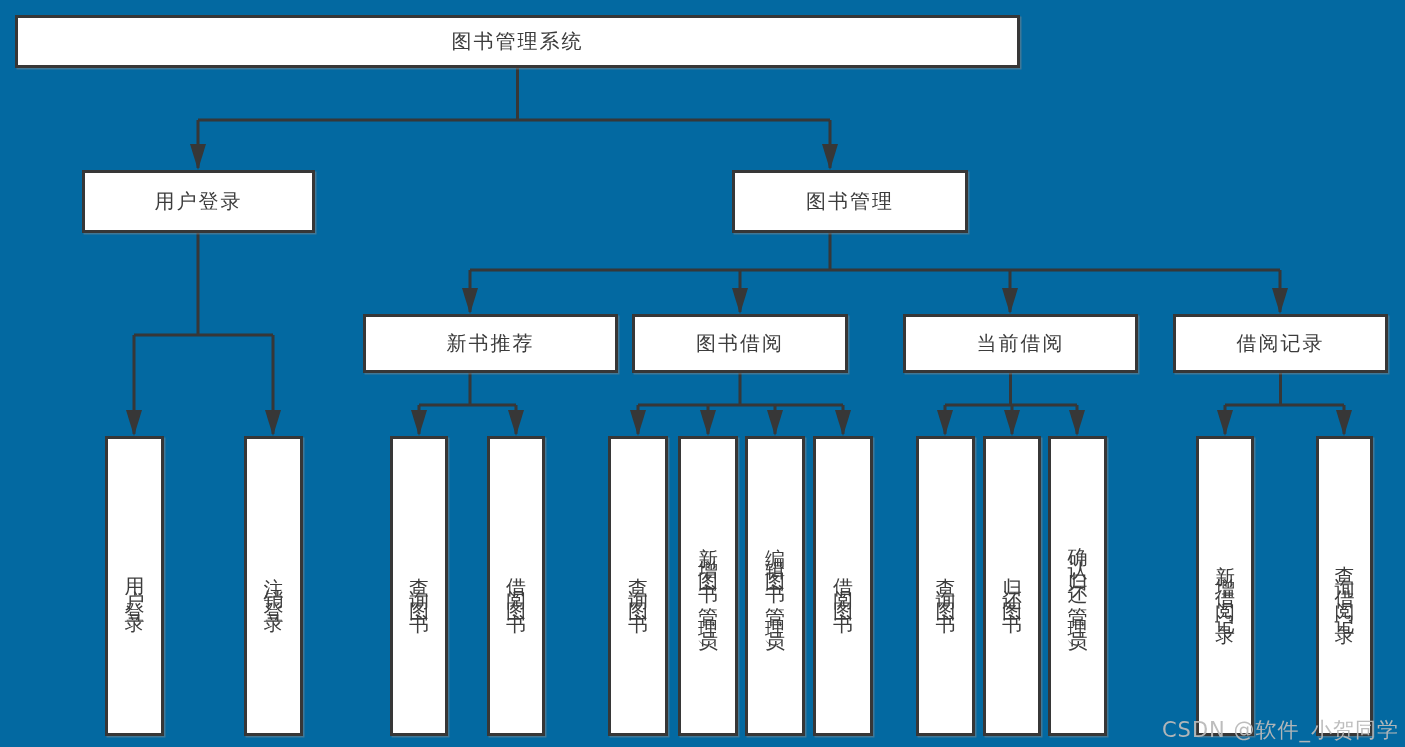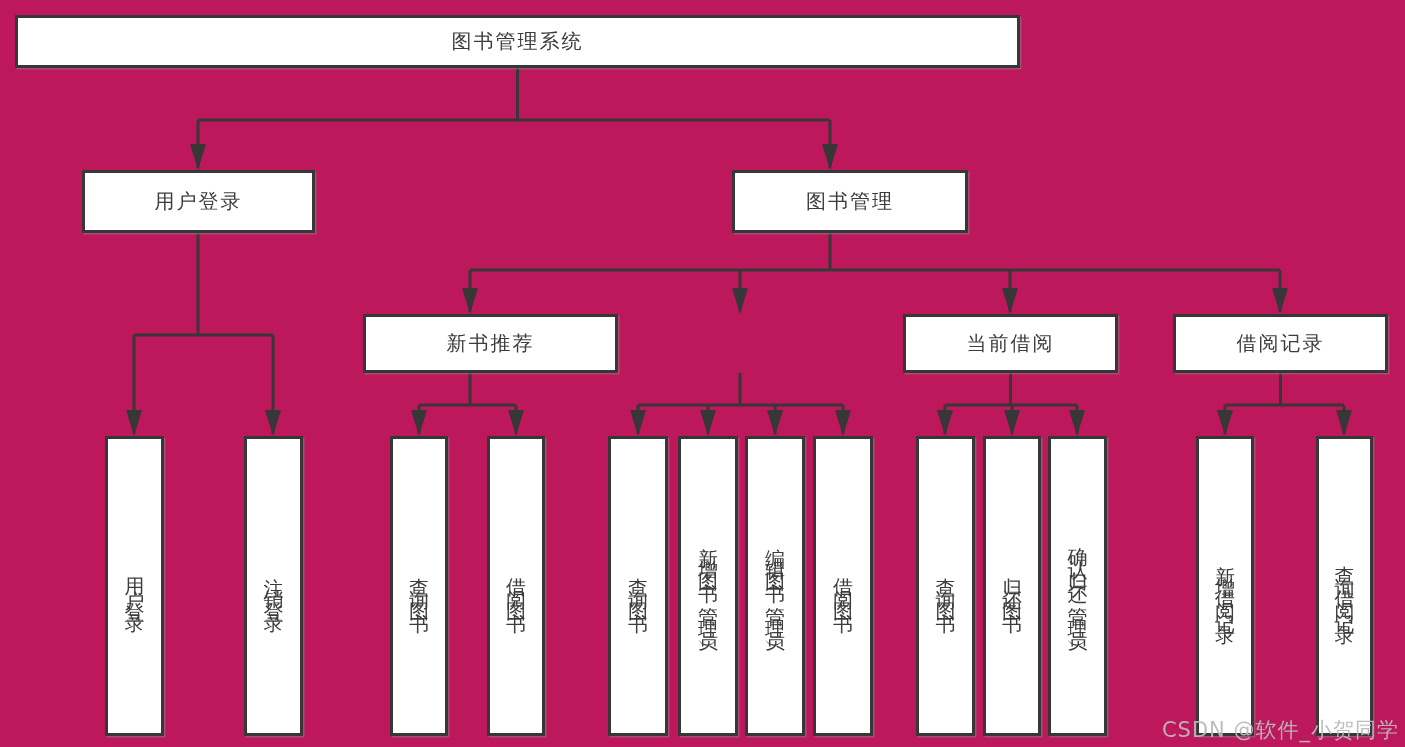--- a/index.html
+++ b/index.html
@@ -1,21 +1,21 @@
 <!DOCTYPE html>
 <html><head>
 <meta charset="utf-8">
 <style>
   * { margin: 0; padding: 0; box-sizing: border-box; }
   html, body { background: #ffffff; }
   .canvas {
     position: relative;
     width: 1405px;
     height: 747px;
-    background: #be185d;
+    background: #0369a1;
     font-family: "DejaVu Sans", "Liberation Sans", sans-serif;
     overflow: hidden;
   }
   svg.connectors {
     position: absolute;
     left: 0; top: 0;
     width: 1405px; height: 747px;
   }
   .node {
     position: absolute;
@@ -36,21 +36,21 @@
     letter-spacing: 12px;
     line-height: 1.05;
     white-space: nowrap;
   }
   
   .n-root           { left: 15px;   top: 15px;  width: 1005px; height: 53px; }
   .n-user-login     { left: 82px;   top: 170px; width: 233px;  height: 63px; }
   .n-book-mgmt      { left: 732px;  top: 170px; width: 236px;  height: 63px; }
   .n-new-rec        { left: 363px;  top: 314px; width: 255px;  height: 59px; }
   .n-book-borrow    { left: 632px;  top: 314px; width: 216px;  height: 59px; }
-  .n-current-borrow { left: 903px;  top: 314px; width: 215px;  height: 59px; }
+  .n-current-borrow { left: 903px;  top: 314px; width: 235px;  height: 59px; }
   .n-borrow-records { left: 1173px; top: 314px; width: 215px;  height: 59px; }
   .leaf { top: 436px; height: 300px; }
   .l-user-login  { left: 105px;  width: 59px; }
   .l-logout      { left: 244px;  width: 59px; }
   .l-rec-query   { left: 390px;  width: 58px; }
   .l-rec-borrow  { left: 487px;  width: 58px; }
   .l-bb-query    { left: 608px;  width: 60px; }
   .l-bb-add      { left: 678px;  width: 60px; }
   .l-bb-edit     { left: 745px;  width: 60px; }
   .l-bb-borrow   { left: 813px;  width: 60px; }
@@ -116,20 +116,21 @@
       <line x1="1344" y1="405" x2="1344" y2="434" marker-end="url(#arr)"></line>
     </g>
   </svg>
 
   <div class="node n-root">图书管理系统</div>
 
   <div class="node n-user-login">用户登录</div>
   <div class="node n-book-mgmt">图书管理</div>
 
   <div class="node n-new-rec">新书推荐</div>
+  <div class="node n-book-borrow">图书借阅</div>
   <div class="node n-current-borrow">当前借阅</div>
   <div class="node n-borrow-records">借阅记录</div>
 
   <div class="node leaf l-user-login">
     <span class="vtext">用户登录</span>
   </div>
   <div class="node leaf l-logout">
     <span class="vtext">注销登录</span>
   </div>
   <div class="node leaf l-rec-query">

